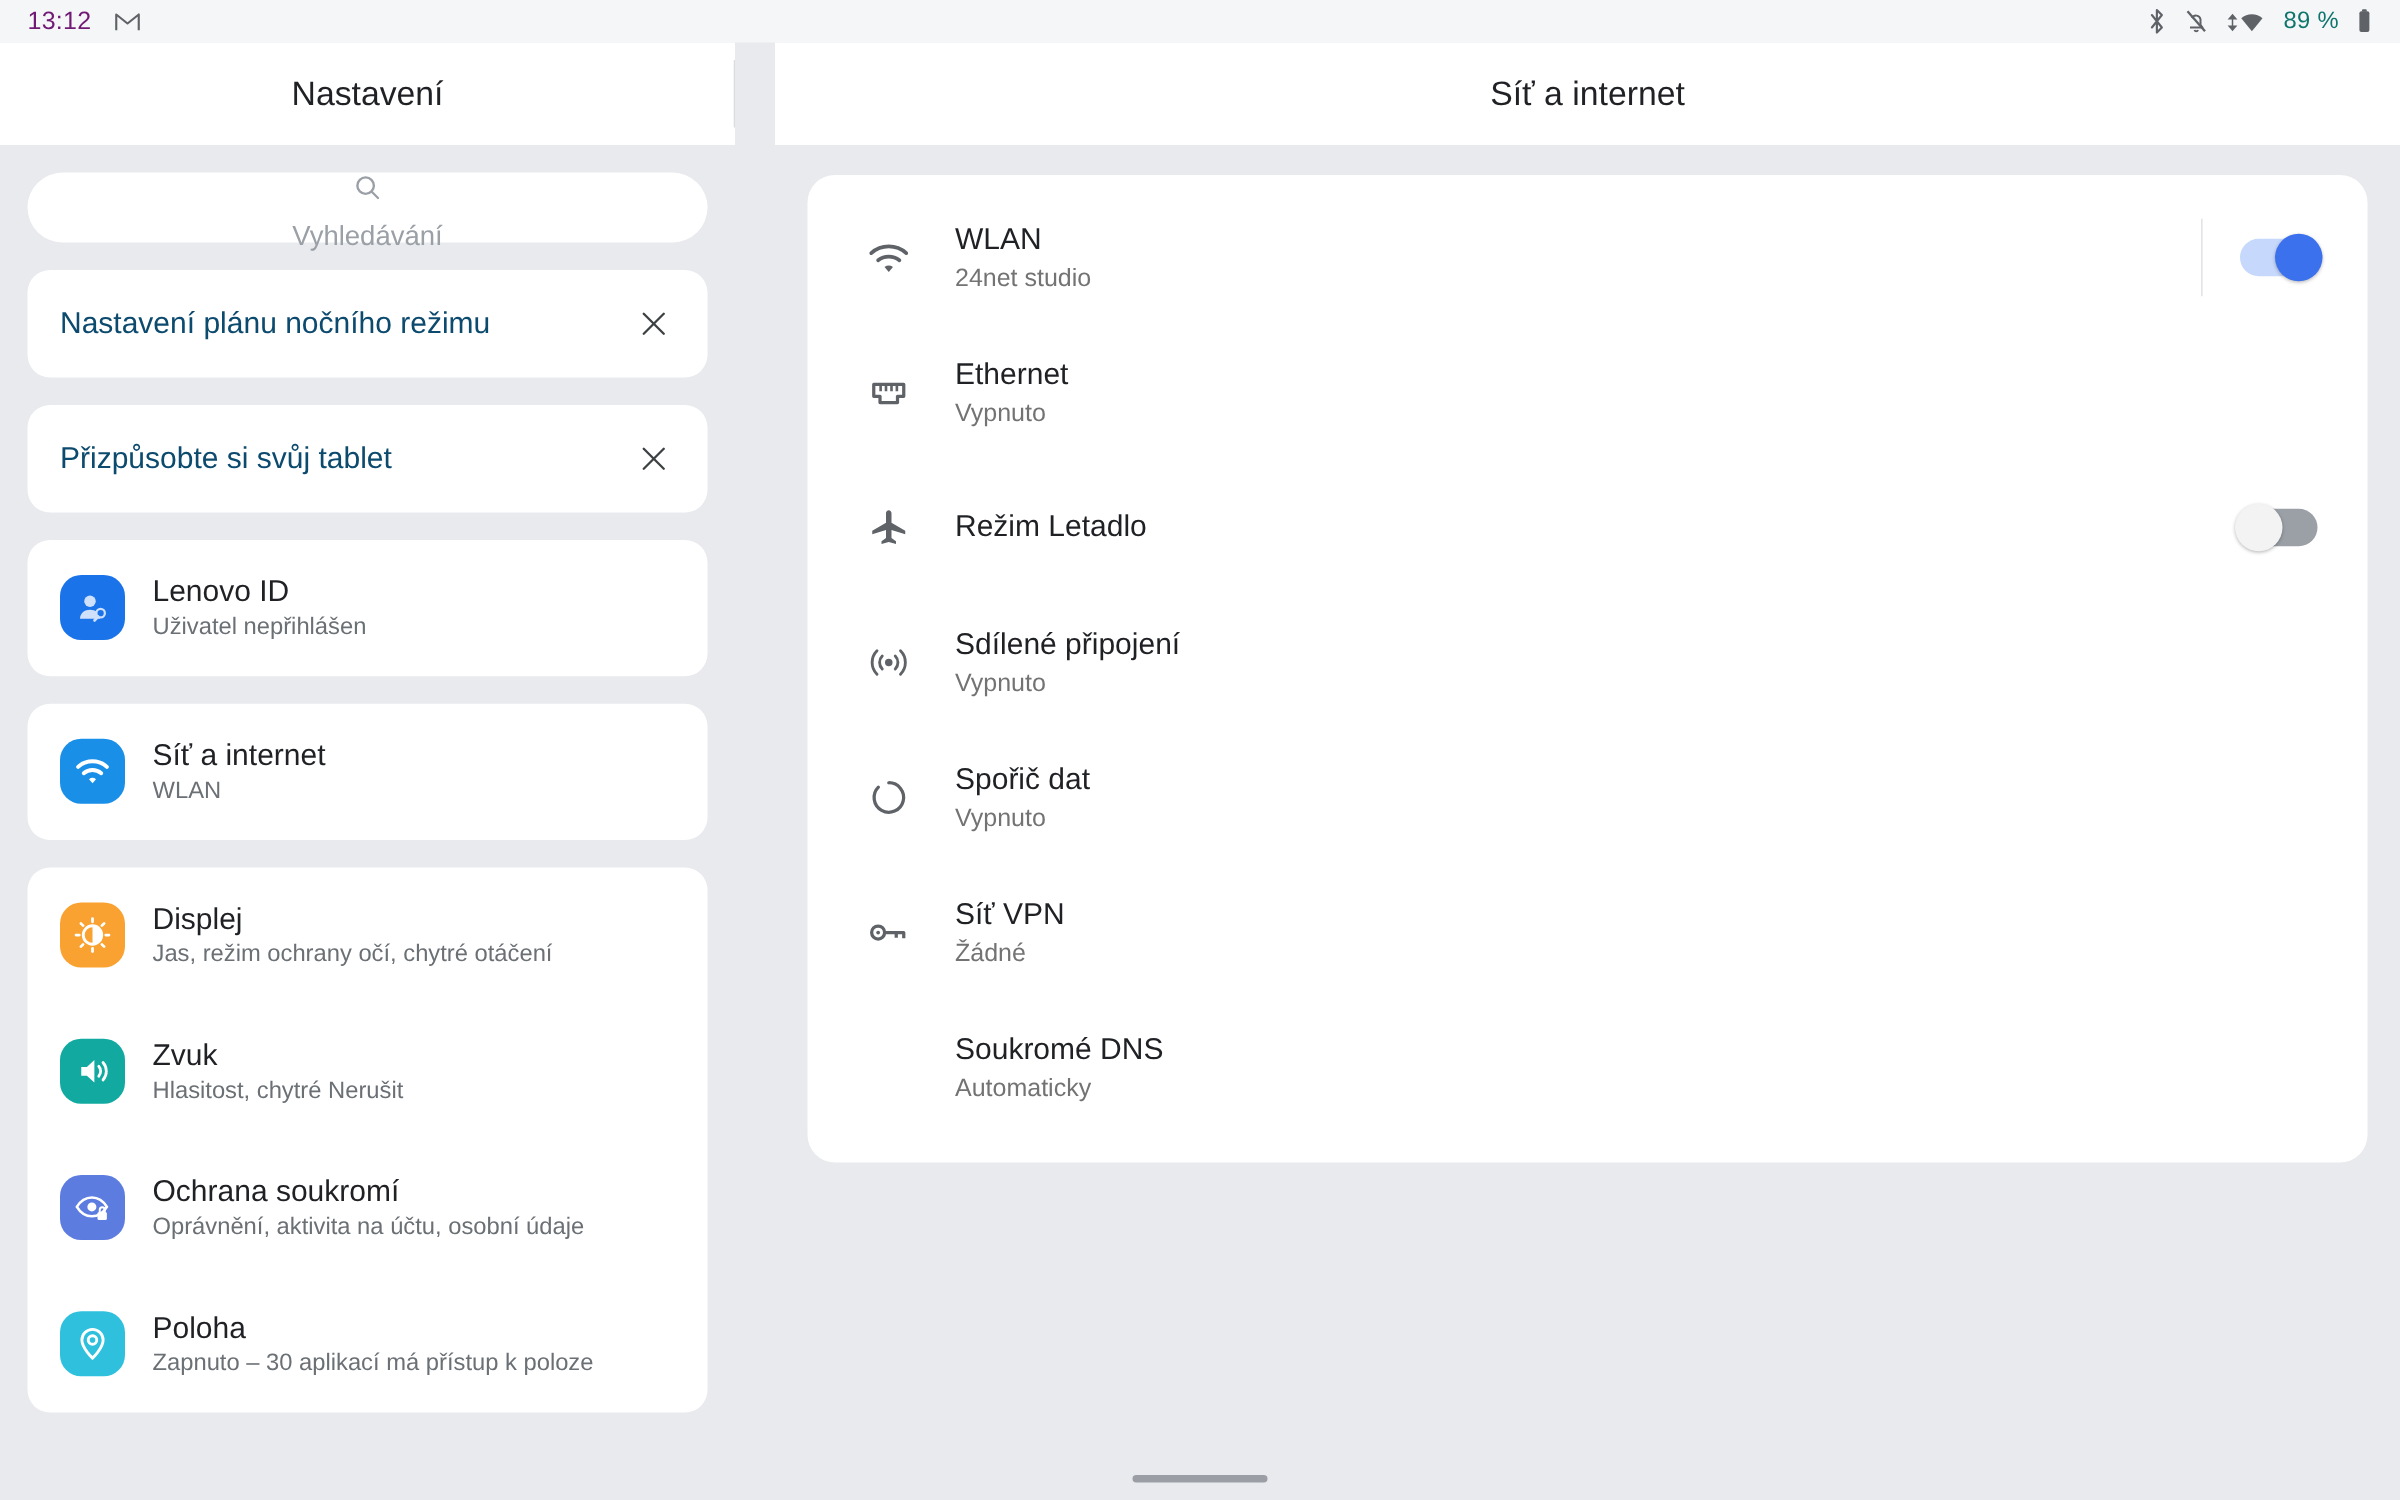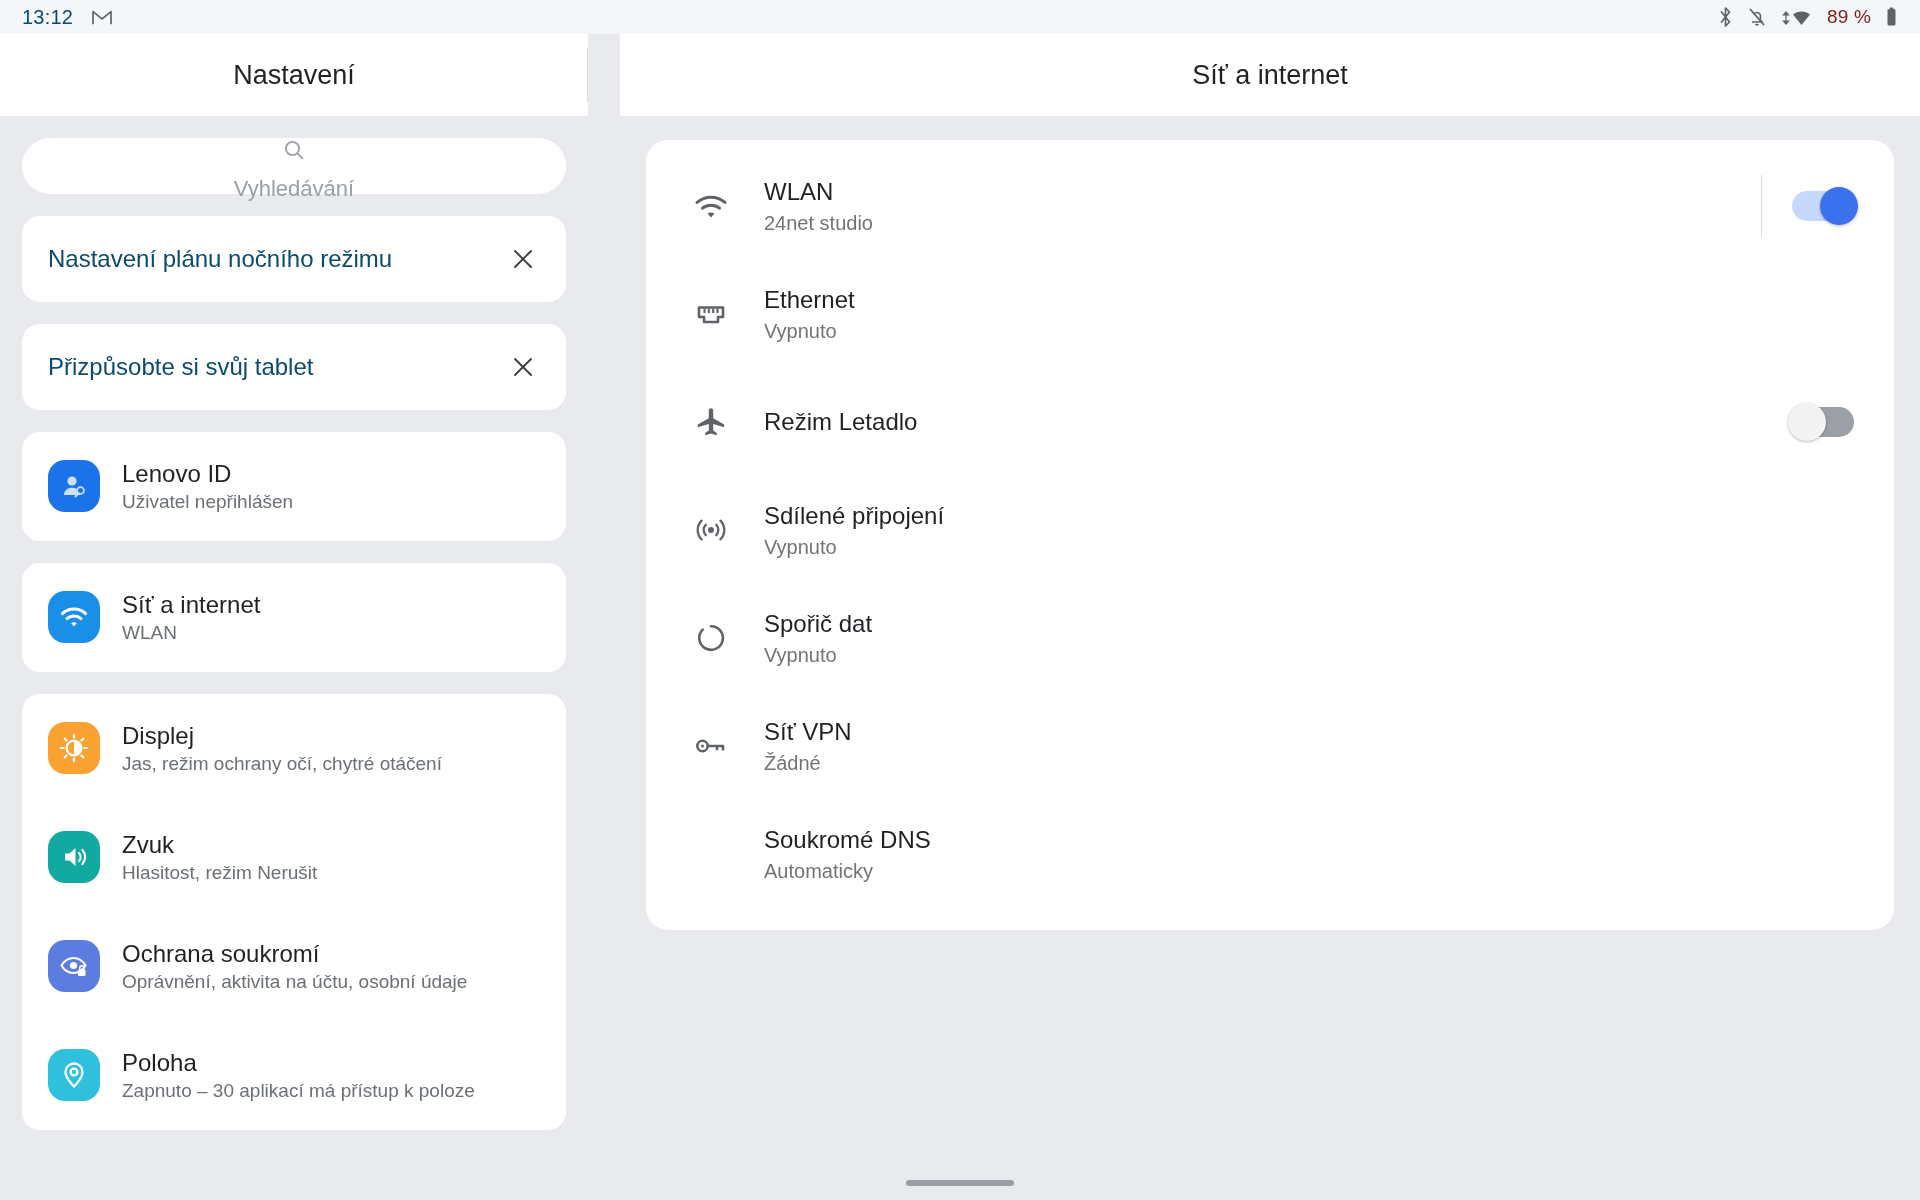--- a/index.html
+++ b/index.html
@@ -14,22 +14,22 @@
 
   
   .statusbar {
     position: absolute; top: 0; left: 0; width: 1920px; height: 34px;
     background: #f5f6f7;
     display: flex; align-items: center;
     padding: 0 22px;
   }
   .sb-left { display: flex; align-items: center; gap: 18px; }
   .sb-right { margin-left: auto; display: flex; align-items: center; gap: 14px; }
-  .sb-clock { font-size: 20px; color: #0c4a6e; letter-spacing: .2px; }
-  .sb-batt { font-size: 19px; color: #7f1d1d; letter-spacing: .2px; }
+  .sb-clock { font-size: 20px; color: #701a75; letter-spacing: .2px; }
+  .sb-batt { font-size: 19px; color: #0f766e; letter-spacing: .2px; }
   .sb-ico { display: flex; align-items: center; }
 
   
   .panes { position: absolute; top: 34px; left: 0; width: 1920px; height: 1166px; display: flex; gap: 32px; }
   .pane-left { width: 588px; height: 100%; background: #e8eaed; position: relative; }
   .pane-right { flex: 1; height: 100%; background: #e8eaed; position: relative; }
 
   .topbar {
     height: 82px; background: #ffffff;
     display: flex; align-items: center; justify-content: center;
@@ -242,21 +242,21 @@
           <div class="row">
             <span class="app-ico" style="background:#12aaa0">
               <svg width="32" height="32" viewBox="0 0 32 32">
                 <path d="M7 12.5h4.5L17.5 7v18l-6-5.5H7z" fill="#ffffff"></path>
                 <path d="M21 12a6 6 0 0 1 0 8" fill="none" stroke="#ffffff" stroke-width="2.2" stroke-linecap="round"></path>
                 <path d="M24.4 9a10.5 10.5 0 0 1 0 14" fill="none" stroke="#ffffff" stroke-width="2.2" stroke-linecap="round"></path>
               </svg>
             </span>
             <span class="row-txt">
               <span class="row-title">Zvuk</span>
-              <span class="row-sub">Hlasitost, režim Nerušit</span>
+              <span class="row-sub">Hlasitost, chytré Nerušit</span>
             </span>
           </div>
           <div class="row">
             <span class="app-ico" style="background:#5d7ce0">
               <svg width="32" height="32" viewBox="0 0 32 32">
                 <path d="M3.5 15.5c3-5 7.4-7.5 12-7.5s9 2.5 12 7.5c-3 5-7.4 7.5-12 7.5s-9-2.5-12-7.5z" fill="none" stroke="#ffffff" stroke-width="2.1"></path>
                 <circle cx="15.5" cy="15.5" r="3.6" fill="#ffffff"></circle>
                 <rect x="20" y="19.5" width="7.5" height="6.4" rx="1.2" fill="#ffffff"></rect>
                 <path d="M21.8 19.5v-1.7a2 2 0 0 1 4 0v1.7" fill="none" stroke="#ffffff" stroke-width="1.6"></path>
               </svg>

